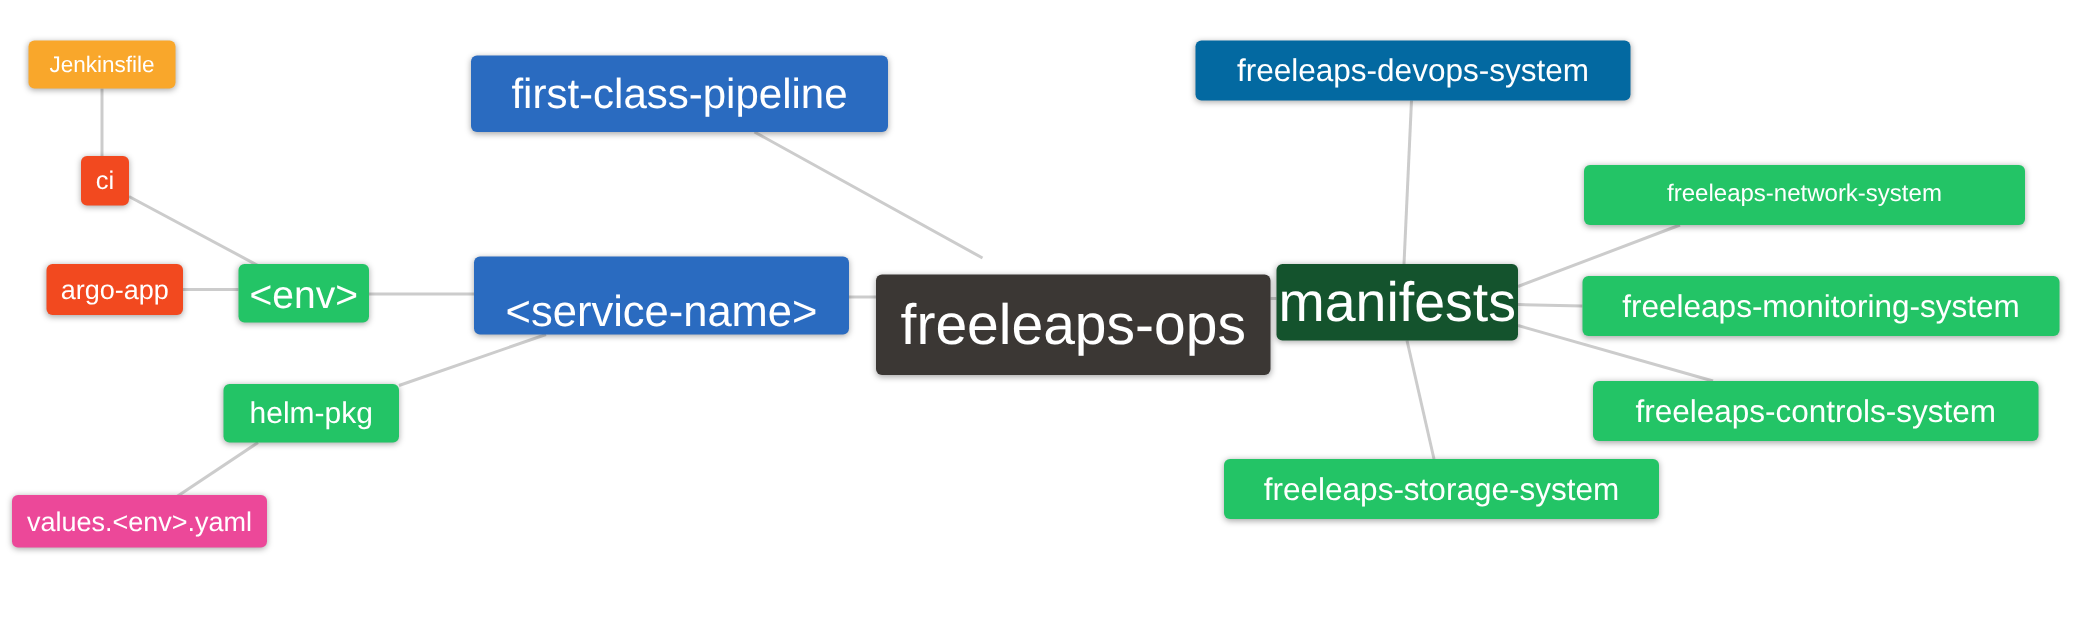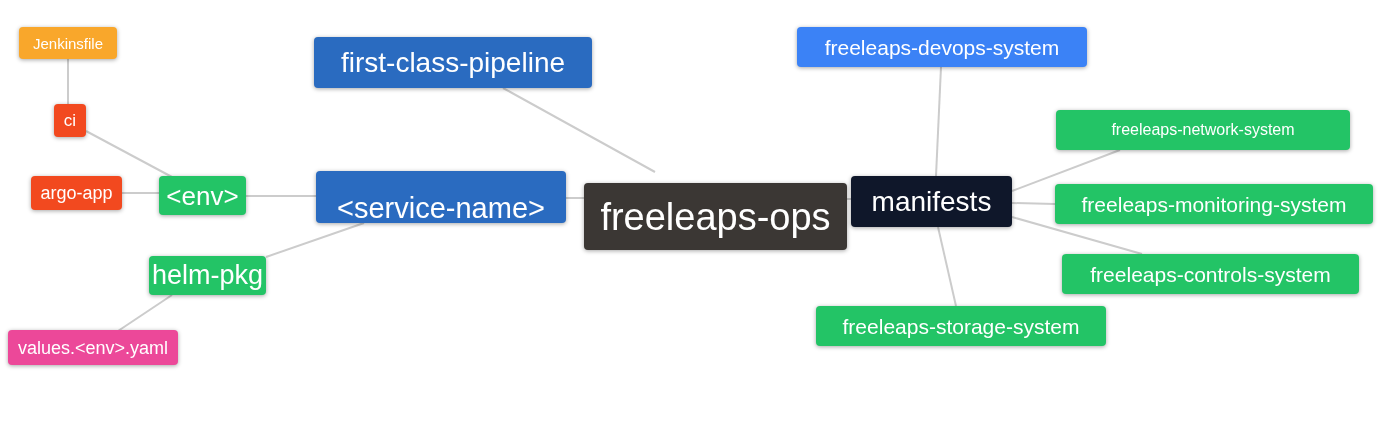--- a/index.html
+++ b/index.html
@@ -77,30 +77,30 @@
     </div>
     <div class="node" style="left: 314px; top: 37px; width: 278px; height: 51px; font-size: 28px; background: rgb(42, 107, 192);">
       <span class="lbl">first-class-pipeline</span>
     </div>
     <div class="node" style="left: 316px; top: 171px; width: 250px; height: 52px; font-size: 29px; background: rgb(42, 107, 192); align-items: flex-end;">
       <span class="lbl">&lt;service-name&gt;</span>
     </div>
     <div class="node" style="left: 584px; top: 171px; width: 263px; height: 67px; font-size: 38px; background: rgb(59, 55, 52); margin-top: 12px;">
       <span class="lbl">freeleaps-ops</span>
     </div>
-    <div class="node" style="left: 851px; top: 176px; width: 161px; height: 51px; font-size: 28px; background: #0f172a;">
+    <div class="node" style="left: 851px; top: 176px; width: 161px; height: 51px; font-size: 37px; background: #14532d;">
       <span class="lbl">manifests</span>
     </div>
-    <div class="node" style="left: 149px; top: 256px; width: 117px; height: 39px; font-size: 27px; background: rgb(35, 196, 102);">
+    <div class="node" style="left: 149px; top: 256px; width: 117px; height: 39px; font-size: 20px; background: rgb(35, 196, 102);">
       <span class="lbl">helm-pkg</span>
     </div>
     <div class="node" style="left: 8px; top: 330px; width: 170px; height: 35px; font-size: 18px; background: #ec4899;">
       <span class="lbl">values.&lt;env&gt;.yaml</span>
     </div>
-    <div class="node" style="left: 797px; top: 27px; width: 290px; height: 40px; font-size: 21px; background: #3b82f6;">
+    <div class="node" style="left: 797px; top: 27px; width: 290px; height: 40px; font-size: 21px; background: #0369a1;">
       <span class="lbl">freeleaps-devops-system</span>
     </div>
     <div class="node" style="left: 1056px; top: 110px; width: 294px; height: 40px; font-size: 16px; background: rgb(35, 196, 102);">
       <span class="lbl">freeleaps-network-system</span>
     </div>
     <div class="node" style="left: 1055px; top: 184px; width: 318px; height: 40px; font-size: 21px; background: rgb(35, 196, 102);">
       <span class="lbl">freeleaps-monitoring-system</span>
     </div>
     <div class="node" style="left: 1062px; top: 254px; width: 297px; height: 40px; font-size: 21px; background: rgb(35, 196, 102);">
       <span class="lbl">freeleaps-controls-system</span>

